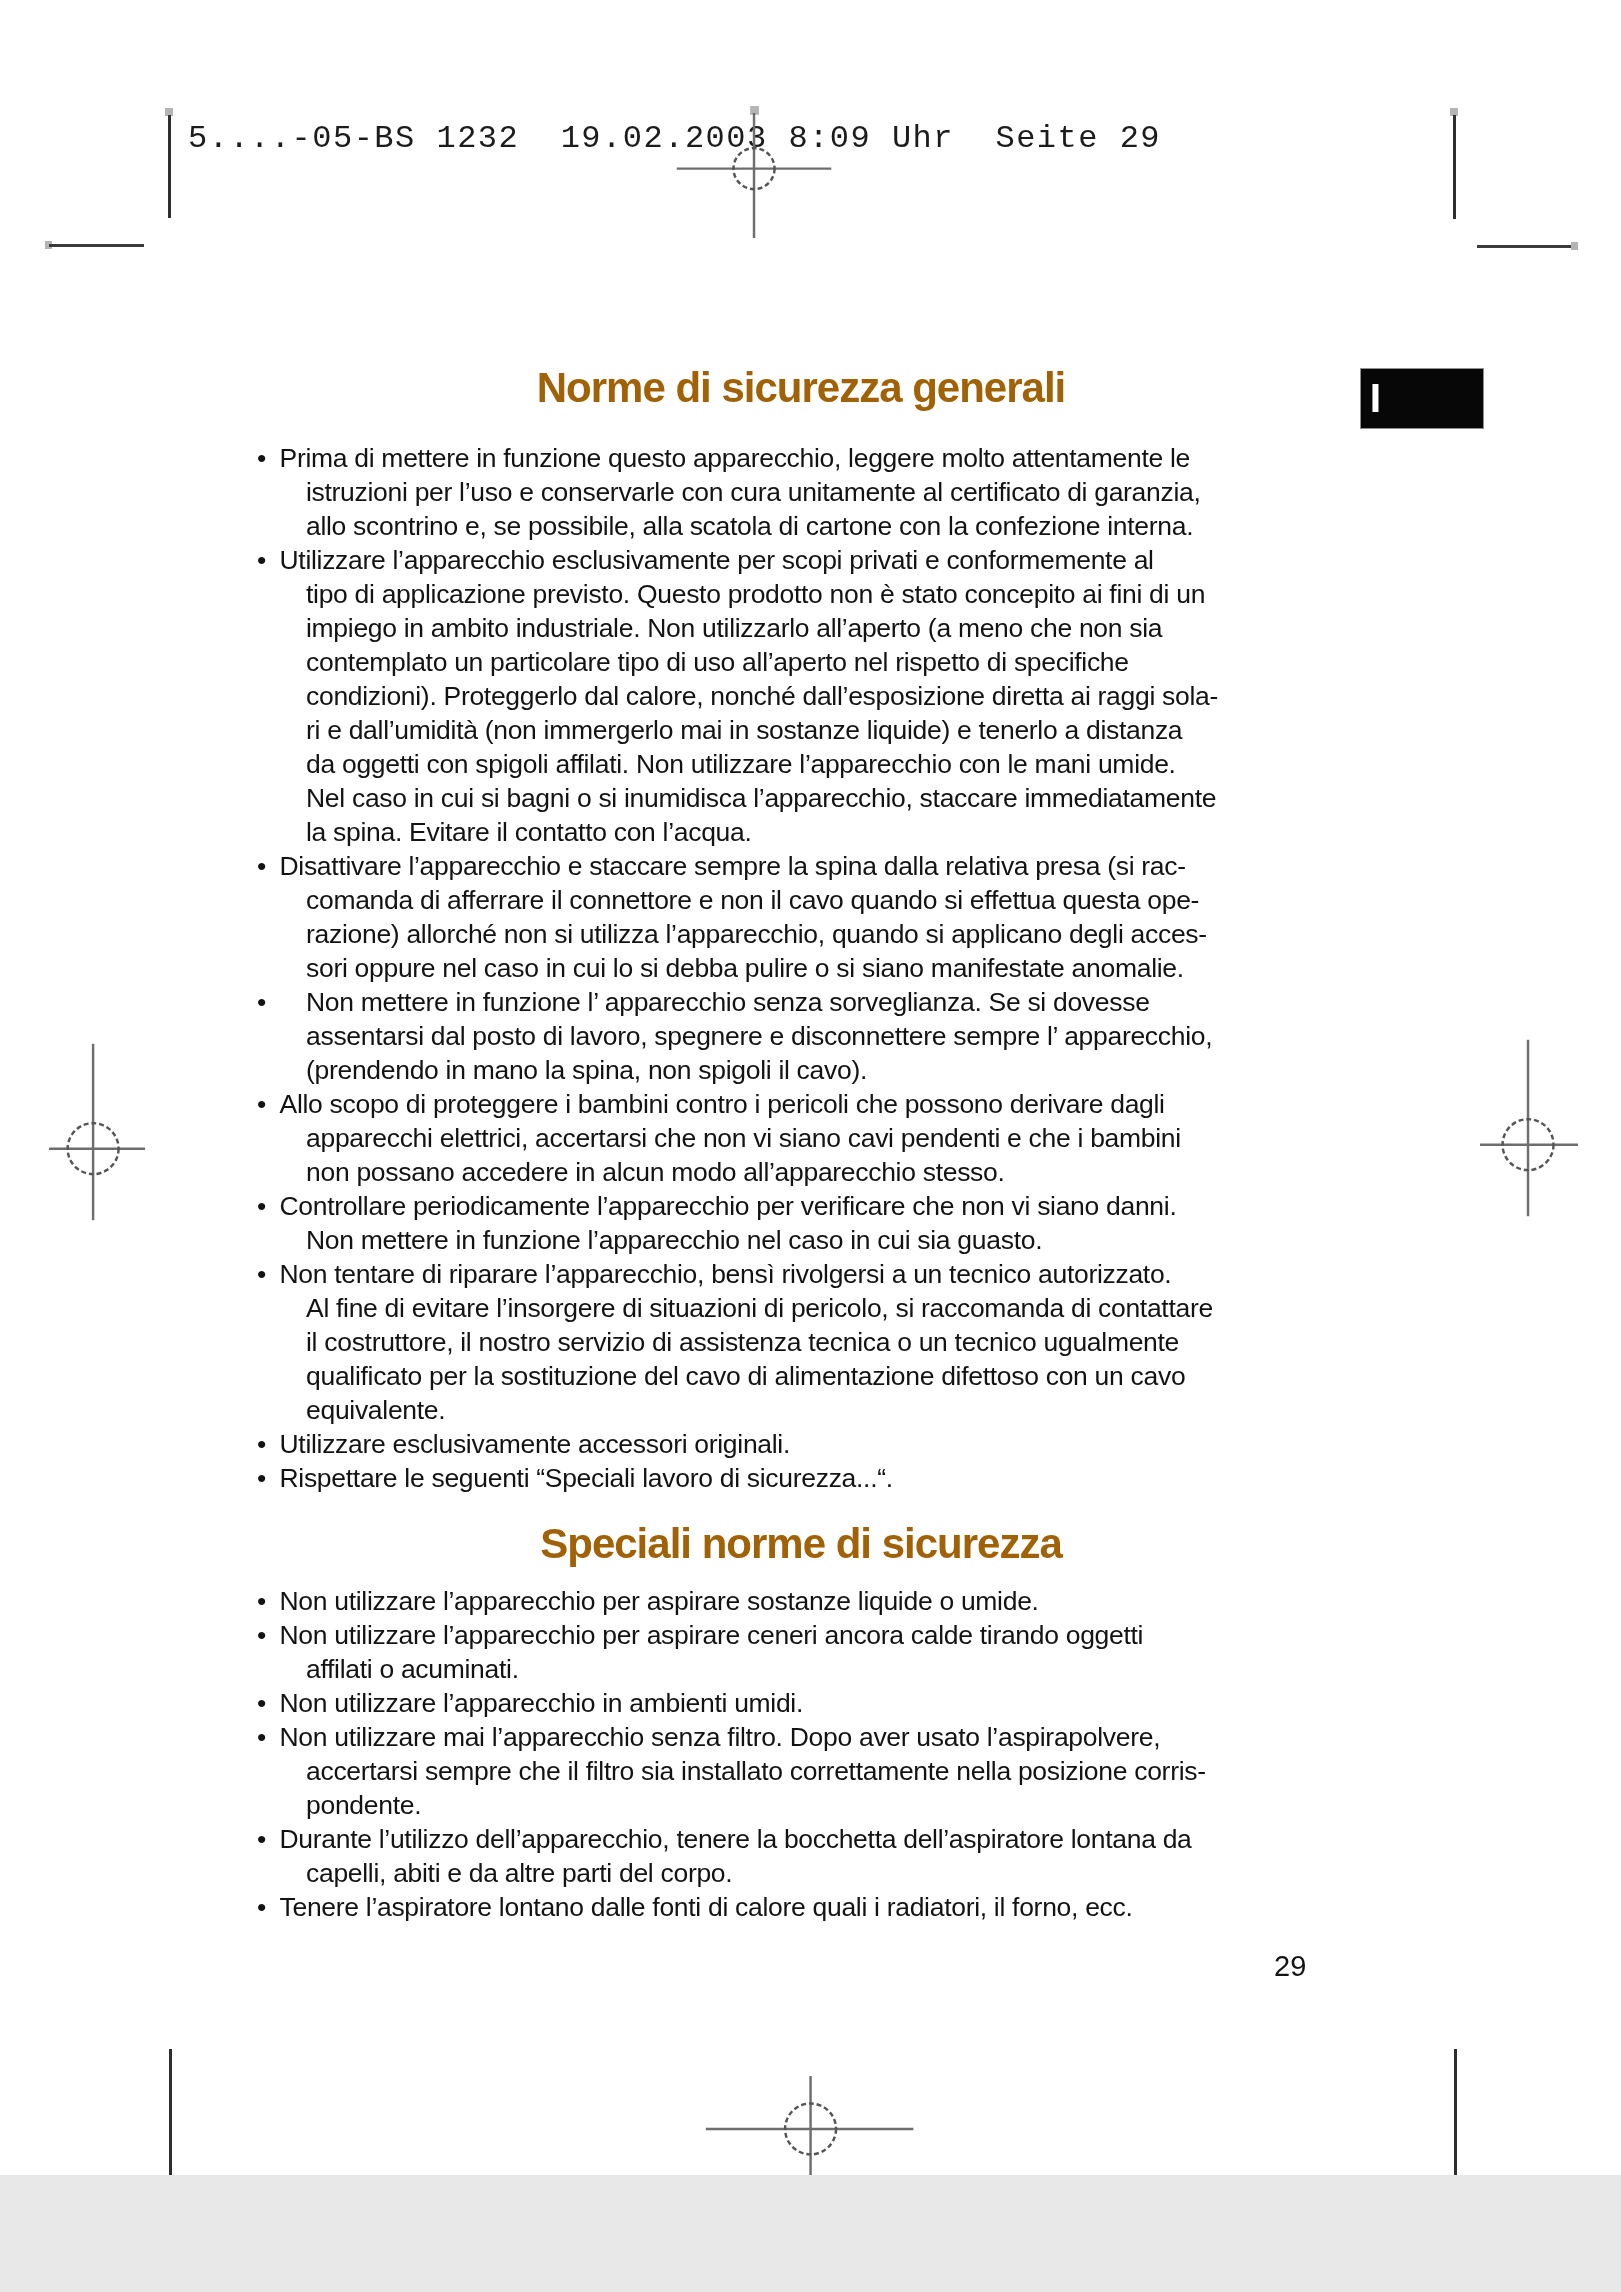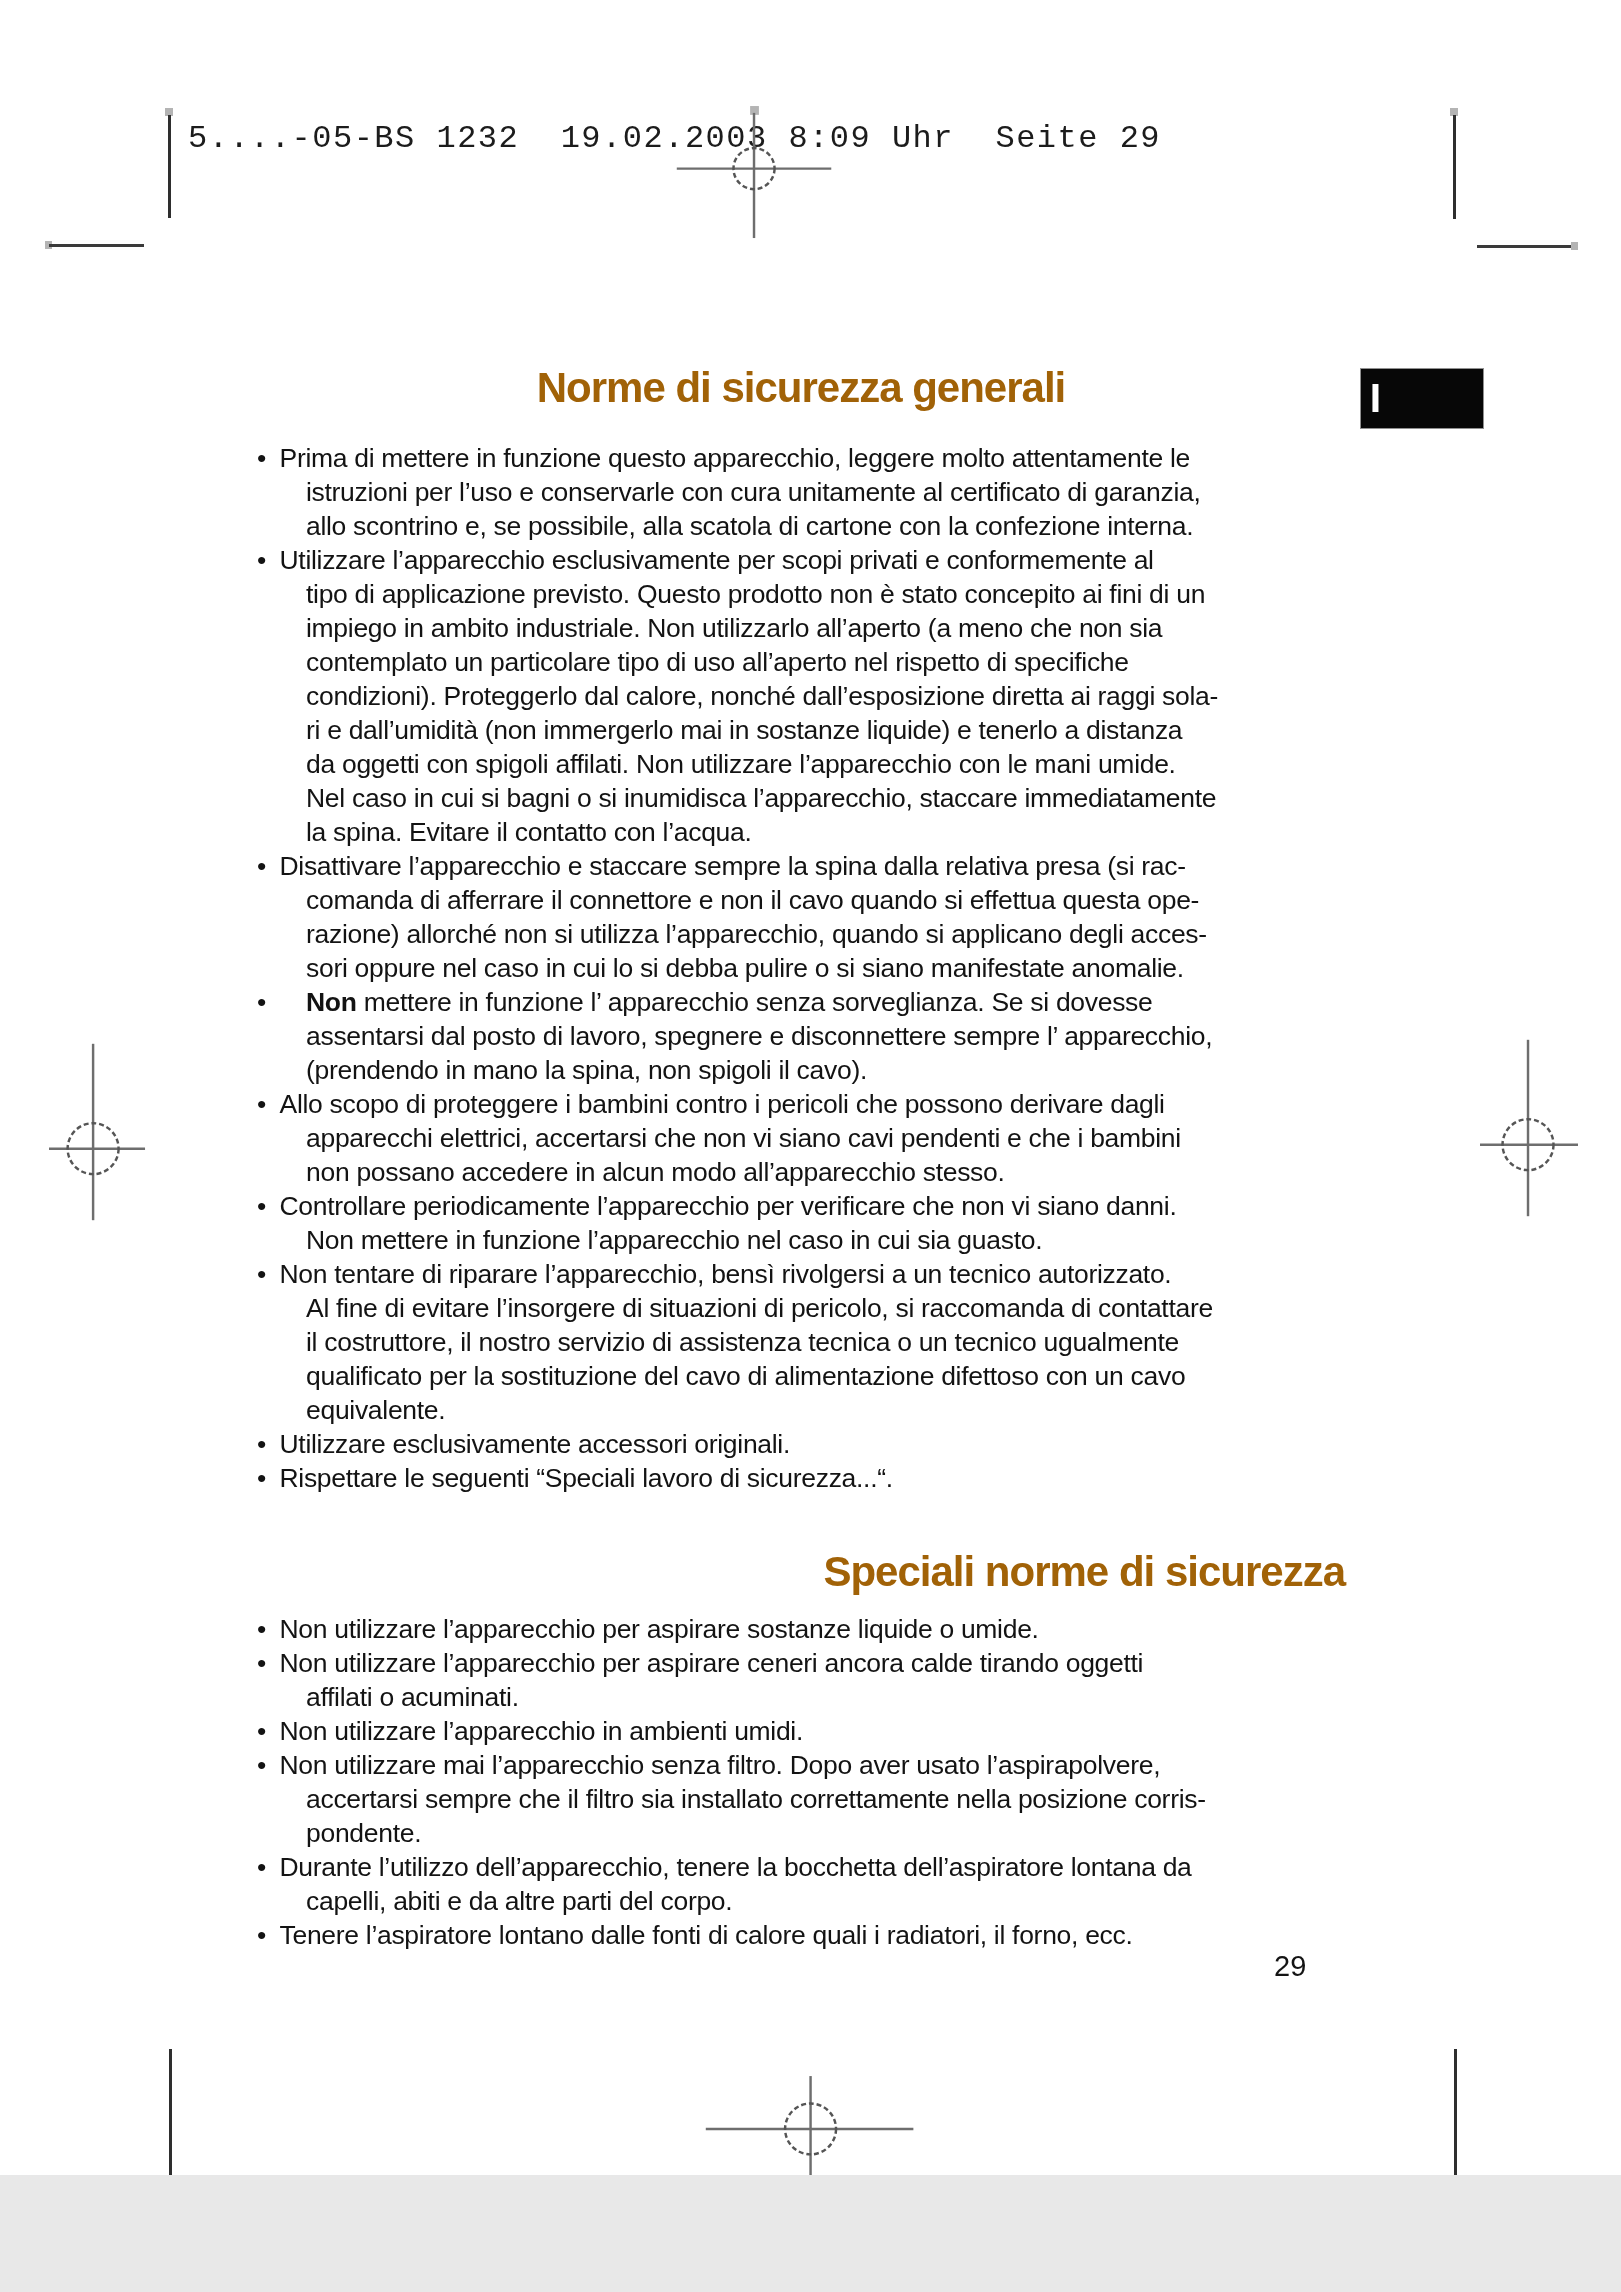--- a/index.html
+++ b/index.html
@@ -13,27 +13,27 @@
   .lang-tab{position:absolute;left:1360px;top:368px;width:124px;height:61px;
             background:#070707;border:1px solid #909090;box-sizing:border-box;}
   .lang-tab .letter{position:absolute;left:8.8px;top:7.8px;color:#ffffff;
             font-size:41px;font-weight:bold;line-height:43px;}
   
   .content{position:absolute;left:257px;top:365px;width:1127px;}
   .sec-title{margin:0;width:1088px;text-align:center;font-size:42px;line-height:45px;
              font-weight:bold;letter-spacing:-1px;color:#a16207;}
   .list{margin-top:31px;}
   .list2{margin-top:17.6px;}
-  .title2{margin-top:54px;text-align:right;}
+  .title2{margin-top:26px;}
   .bullet{position:relative;padding-left:49px;font-size:26.5px;line-height:34px;
           letter-spacing:-0.3px;color:#131313;}
   .dot{position:absolute;left:0;top:0;}
   .btext{white-space:pre-line;text-indent:-26.5px;}
   .btext.ni{text-indent:0;}
-  .bld{font-weight:bold;}
+  .bld{font-weight:normal;}
   .pagenum{position:absolute;left:1274px;top:1950px;width:90px;text-align:left;
            font-size:29px;color:#141414;}
   
   .vline{position:absolute;width:2.9px;background:#2e2e2e;}
   .hline{position:absolute;height:2.9px;background:#3a3a3a;}
   .cap{position:absolute;width:7.8px;height:7.8px;background:#b4b4b4;}
   .regmark{position:absolute;}
 </style>
 </head>
 <body>

